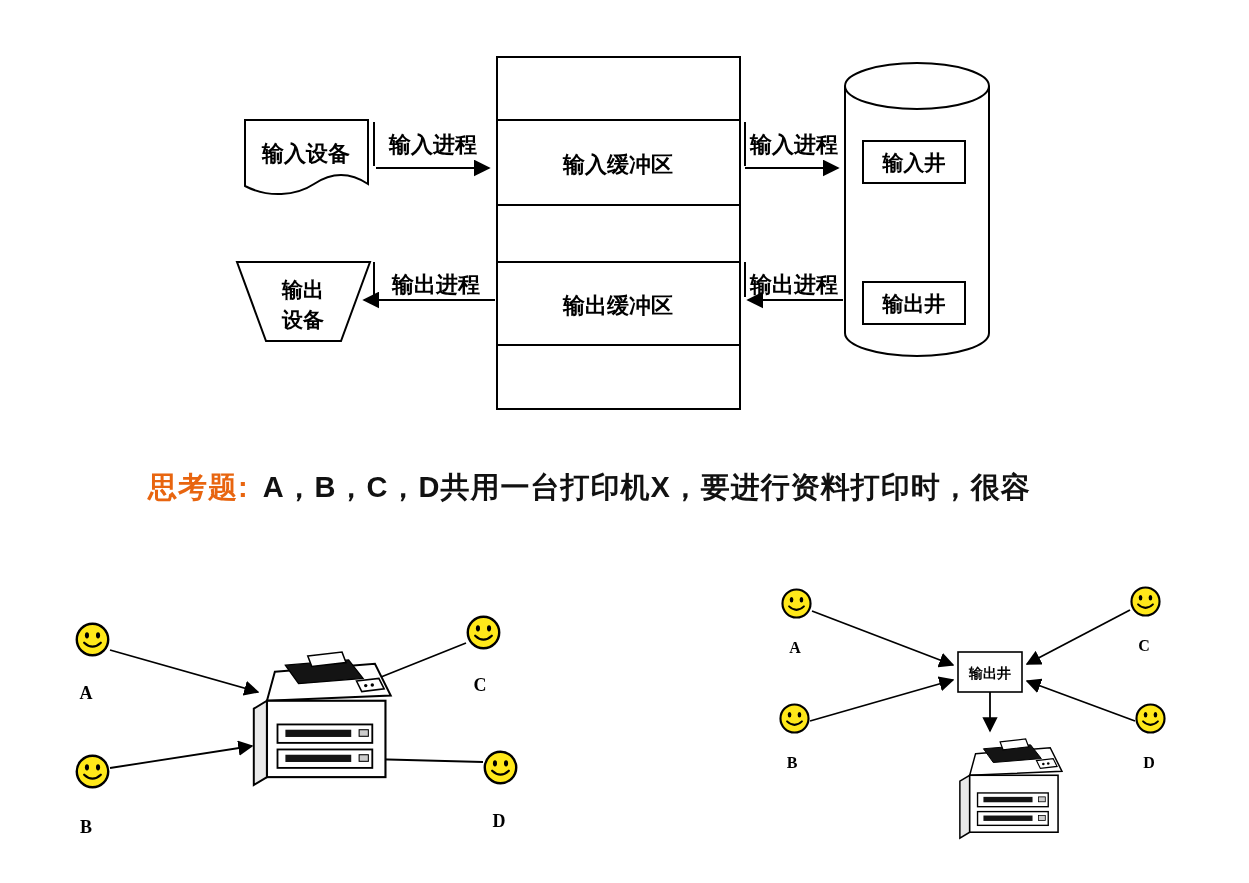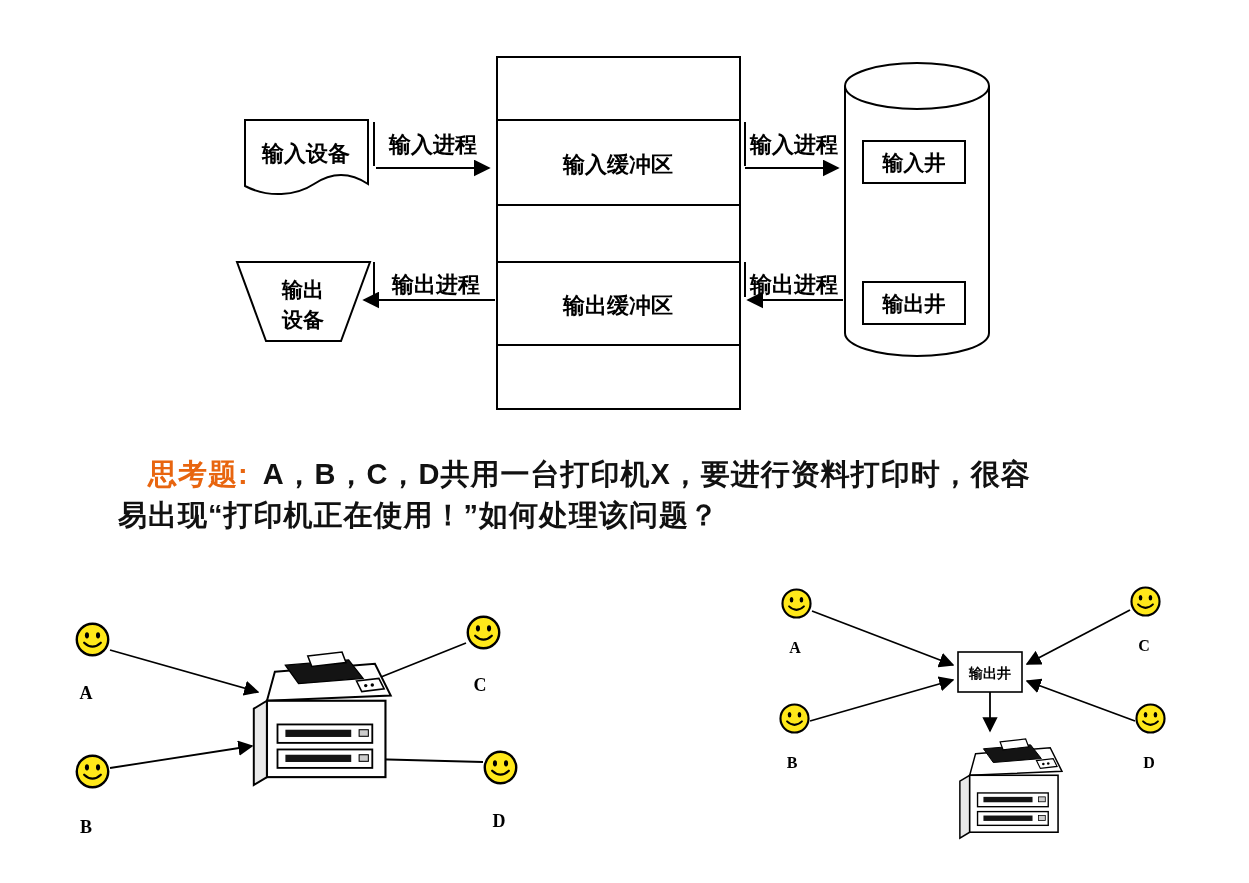--- a/index.html
+++ b/index.html
@@ -22,21 +22,21 @@
   .wlabel  { font-family:"Liberation Sans",sans-serif; font-weight:bold; font-size:14px; fill:#000; text-anchor:middle; }
   .ulabel  { font-family:"Liberation Serif",serif;     font-weight:bold; font-size:18px; fill:#000; text-anchor:middle; }
   .ulabel2 { font-family:"Liberation Serif",serif;     font-weight:bold; font-size:16px; fill:#000; text-anchor:middle; }
 
   
   .question {
     position:absolute; left:118px; top:454px; width:920px;
     font-weight:bold; font-size:29px; line-height:41px; color:#111111;
     letter-spacing:1px;
   }
-  .qline1 { padding-left:30px; }
+  .qline1 { padding-left:30px;margin-top:13px; }
   .prefix { color:#e8650f; margin-right:14px; }
 </style>
 </head>
 <body>
 
 <div class="canvas">
 
   <svg class="scene" width="1249" height="883" viewBox="0 0 1249 883">
     <defs>
       <marker id="ah" viewBox="0 0 10 10" refX="9" refY="5" markerWidth="8.5" markerHeight="8.5" orient="auto-start-reverse">
@@ -154,18 +154,15 @@
       <line class="cwire" x1="990" y1="692" x2="990" y2="731" marker-end="url(#ah)"></line>
 
       <use href="#printer" x="948" y="736" width="118" height="108"></use>
     </g>
   </svg>
 
   <div class="question">
     <div class="qline1">
       <span class="prefix">思考题:</span><span>A，B，C，D共用一台打印机X，要进行资料打印时，很容</span>
     </div>
-    <div class="qline2">
-      <span>易出现“打印机正在使用！”如何处理该问题？</span>
-    </div>
   </div>
 
 </div>
 
 </body></html>

